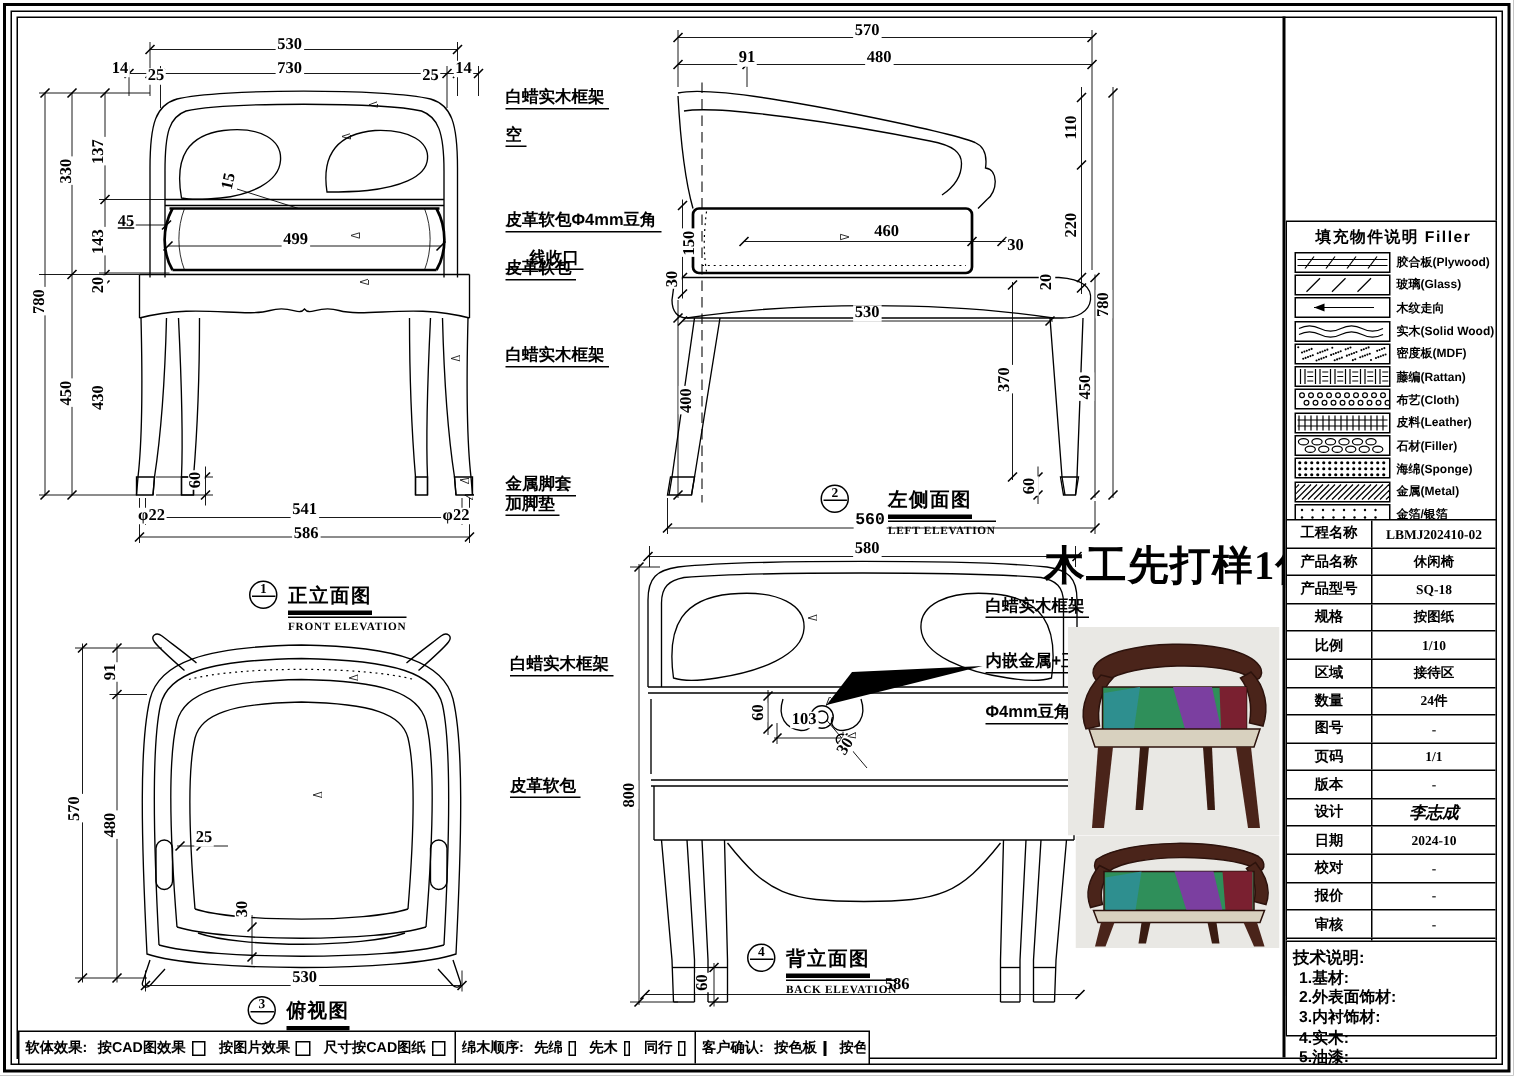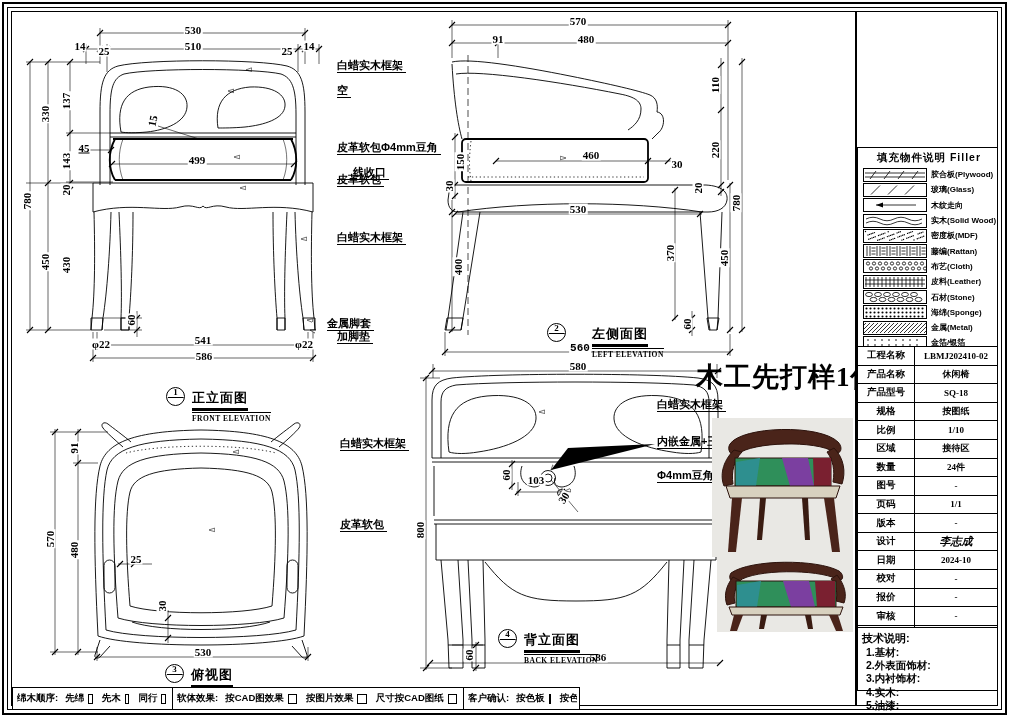--- a/index.html
+++ b/index.html
@@ -341,21 +341,21 @@
         <polyline points="338,447 233,452" class="dimline" marker-end="url(#ar)"></polyline>
         <polyline points="338,527 209,530" class="dimline" marker-end="url(#ar)"></polyline>
         <polyline points="655,407 539,412" class="dimline" marker-end="url(#ar)"></polyline>
         <polyline points="655,444 568,448 551,470" class="dimline" marker-end="url(#ar)"></polyline>
         <polyline points="655,478 565,491" class="dimline" marker-end="url(#ar)"></polyline>
       </g>
   </svg>
 
   <div id="anno">
       <span class="dim" style="left: 193px; top: 30px;">530</span>
-      <span class="dim" style="left: 193px; top: 46px;">510</span>
+      <span class="dim" style="left: 193px; top: 46px;">730</span>
       <span class="dim" style="left: 80px; top: 46px;">14</span>
       <span class="dim" style="left: 104px; top: 51px;">25</span>
       <span class="dim" style="left: 287px; top: 51px;">25</span>
       <span class="dim" style="left: 309px; top: 46px;">14</span>
       <span class="dim" style="left: 66px; top: 101px; transform: translate(-50%, -50%) rotate(-90deg);">137</span>
       <span class="dim" style="left: 45px; top: 114px; transform: translate(-50%, -50%) rotate(-90deg);">330</span>
       <span class="dim" style="left: 153px; top: 121px; transform: translate(-50%, -50%) rotate(-78deg);">15</span>
       <span class="dim" style="left: 84px; top: 148px; text-decoration: underline;">45</span>
       <span class="dim" style="left: 66px; top: 161px; transform: translate(-50%, -50%) rotate(-90deg);">143</span>
       <span class="dim" style="left: 197px; top: 160px;">499</span>
@@ -367,21 +367,21 @@
       <span class="dim" style="left: 101px; top: 344px;">φ22</span>
       <span class="dim" style="left: 203px; top: 340px;">541</span>
       <span class="dim" style="left: 304px; top: 344px;">φ22</span>
       <span class="dim" style="left: 204px; top: 356px;">586</span>
       <span class="ann" style="left: 337px; top: 59px;">白蜡实木框架</span>
       <span class="ann" style="left: 337px; top: 84px;">空</span>
       <span class="ann" style="left: 337px; top: 141px;">皮革软包Φ4mm豆角</span>
       <span class="ann" style="left: 337px; top: 166px; padding-left: 16px;">线收口</span>
       <span class="ann" style="left: 337px; top: 173px;">皮革软包</span>
       <span class="ann" style="left: 337px; top: 231px;">白蜡实木框架</span>
-      <span class="ann" style="left: 327px; top: 317px;">金属脚套</span>
+      <span class="ann" style="left: 337px; top: 317px;">金属脚套</span>
       <span class="ann" style="left: 337px; top: 330px;">加脚垫</span>
       <div class="bubble" style="left: 166px; top: 387px;">1</div>
       <div class="vt" style="left: 192px; top: 388px;"><span class="zh">正立面图</span>
                <span class="en">FRONT ELEVATION</span></div>
       <span class="dim" style="left: 578px; top: 21px;">570</span>
       <span class="dim" style="left: 498px; top: 39px;">91</span>
       <span class="dim" style="left: 586px; top: 39px;">480</span>
       <span class="dim" style="left: 715px; top: 85px; transform: translate(-50%, -50%) rotate(-90deg);">110</span>
       <span class="dim" style="left: 715px; top: 150px; transform: translate(-50%, -50%) rotate(-90deg);">220</span>
       <span class="dim" style="left: 460px; top: 162px; transform: translate(-50%, -50%) rotate(-90deg);">150</span>
@@ -618,21 +618,21 @@
               <ellipse cx="23" cy="3.5" rx="3.4" ry="2.1"></ellipse>
               <ellipse cx="27.5" cy="8.5" rx="3.4" ry="2.1"></ellipse>
               <ellipse cx="32" cy="3.5" rx="3.4" ry="2.1"></ellipse>
               <ellipse cx="36.5" cy="8.5" rx="3.4" ry="2.1"></ellipse>
               <ellipse cx="41" cy="3.5" rx="3.4" ry="2.1"></ellipse>
               <ellipse cx="45.5" cy="8.5" rx="3.4" ry="2.1"></ellipse>
               <ellipse cx="50" cy="3.5" rx="3.4" ry="2.1"></ellipse>
               <ellipse cx="54.5" cy="8.5" rx="3.4" ry="2.1"></ellipse>
             </g>
           </svg>
-          <span class="leg-label">石材(Stone)</span>
+          <span class="leg-label">石材(Filler)</span>
         </div>
         <div class="leg-row">
           <svg width="62" height="12" viewBox="0 0 62 12" style="border:1px solid #000;background:#fff;flex:none">
             <g stroke="#000" stroke-width=".8" fill="none">
               <circle cx="2.5" cy="2.5" r="1.05" fill="#000" stroke="none"></circle>
               <circle cx="2.5" cy="6.5" r="1.05" fill="#000" stroke="none"></circle>
               <circle cx="2.5" cy="10.5" r="1.05" fill="#000" stroke="none"></circle>
               <circle cx="6.5" cy="2.5" r="1.05" fill="#000" stroke="none"></circle>
               <circle cx="6.5" cy="6.5" r="1.05" fill="#000" stroke="none"></circle>
               <circle cx="6.5" cy="10.5" r="1.05" fill="#000" stroke="none"></circle>
@@ -841,38 +841,38 @@
       <polygon points="98,24 118,24 118,50 100,50" fill="#7a2030"></polygon>
       <path d="M12,50 L126,50 L123,58 L15,58 Z" fill="#d8d1bf" stroke="#2c120c"></path>
       <polygon points="17,58 26,58 20,74 13,74" fill="#4a241a"></polygon>
       <polygon points="112,58 121,58 126,74 119,74" fill="#4a241a"></polygon>
       <polygon points="44,58 50,58 47,72 42,72" fill="#3a1c12"></polygon>
       <polygon points="88,58 94,58 96,72 91,72" fill="#3a1c12"></polygon>
     </svg>
   </div>
 
   <div class="footer" id="footerBar">
+      <div class="fcell" style="width: 291px;">
+        <span>软体效果:</span>
+        <span class="fopt">按CAD图效果</span>
+        <span class="cb"></span>
+        <span class="fopt">按图片效果</span>
+        <span class="cb"></span>
+        <span class="fopt">尺寸按CAD图纸</span>
+        <span class="cb"></span>
+      </div>
       <div class="fcell" style="width: 160px;">
         <span>绵木顺序:</span>
         <span class="fopt">先绵</span>
         <span class="cb"></span>
         <span class="fopt">先木</span>
         <span class="cb"></span>
         <span class="fopt">同行</span>
         <span class="cb"></span>
       </div>
-      <div class="fcell" style="width: 291px;">
-        <span>软体效果:</span>
-        <span class="fopt">按CAD图效果</span>
-        <span class="cb"></span>
-        <span class="fopt">按图片效果</span>
-        <span class="cb"></span>
-        <span class="fopt">尺寸按CAD图纸</span>
-        <span class="cb"></span>
-      </div>
       <div class="fcell" style="width: 113px;">
         <span>客户确认:</span>
         <span class="fopt">按色板</span>
         <span class="cb"></span>
         <span class="fopt">按色卡</span>
       </div>
     </div>
 </div>
 
 </body></html>

